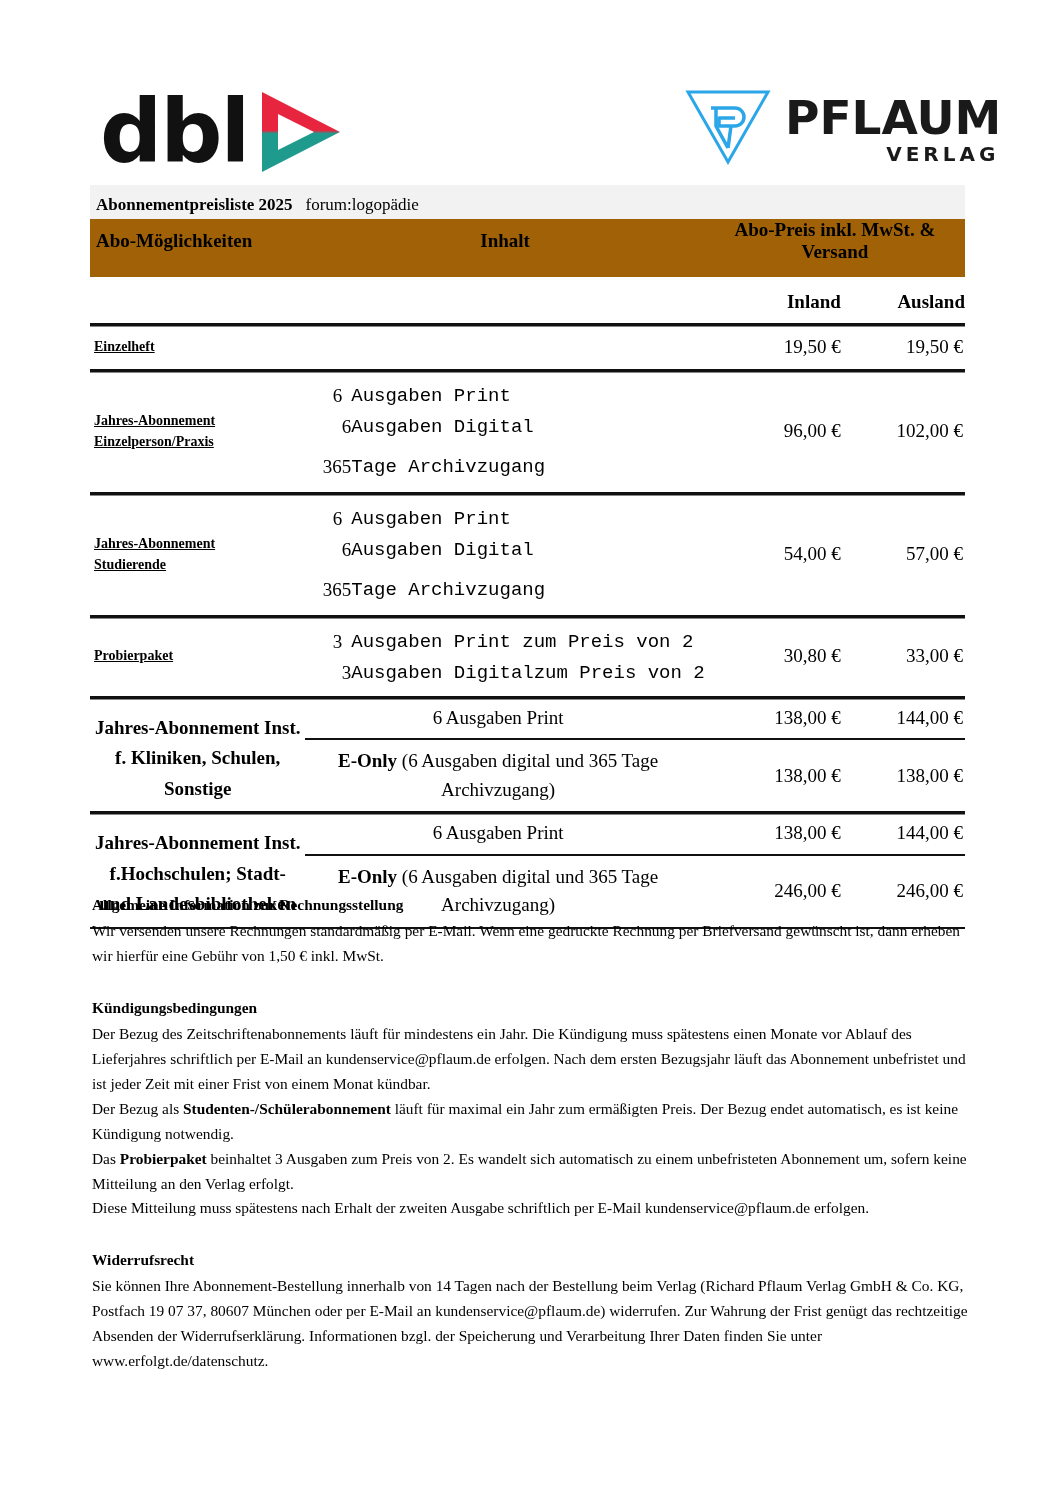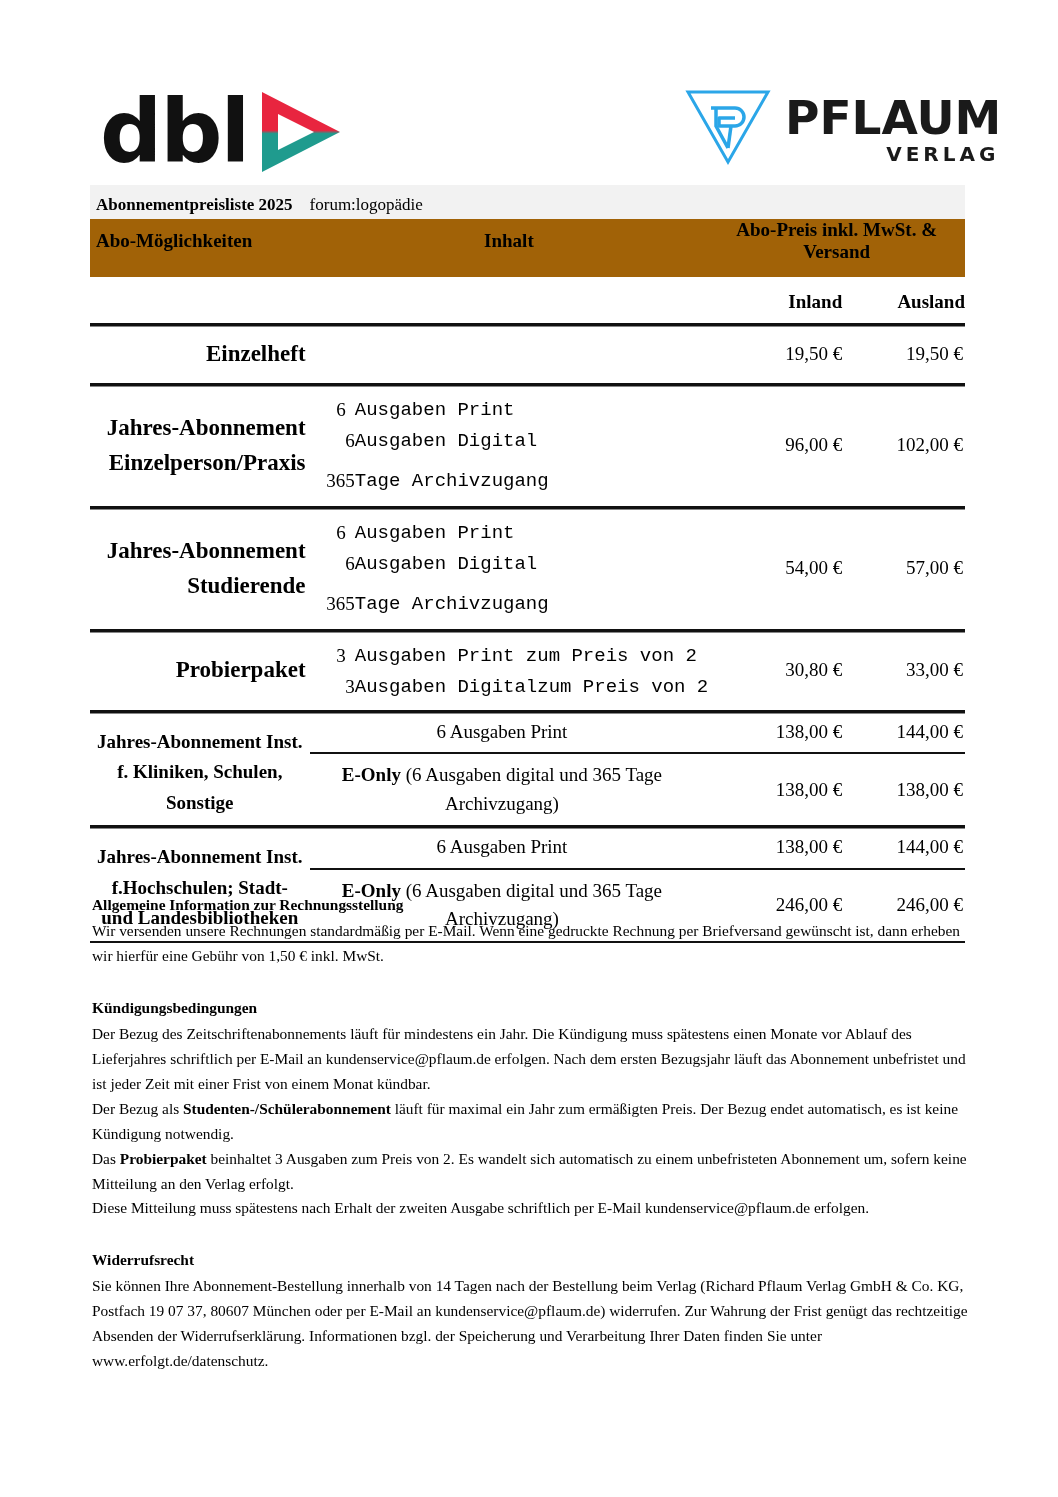--- a/index.html
+++ b/index.html
@@ -126,24 +126,25 @@
     padding: 14px 0 10px 0 !important;
   }
   .subhdr .pad-r { padding-right: 10px !important; }
   .rule-double {
     border-top: 2.6px solid #111;
     box-shadow: inset 0 3.2px 0 -1.6px #111;
   }
 
   .name-cell {
     font-weight: bold;
-    font-size: 23px;
-    text-align: right;
+    font-size: 14px;
+    text-align: left;
     line-height: 1.55;
     padding: 6px 4px !important;
+    text-decoration: underline;
   }
   .num-cell {
     text-align: right;
     font-size: 19px;
     padding-right: 9px !important;
     white-space: nowrap;
   }
   .desc-cell {
     text-align: left;
     font-size: 19px;

